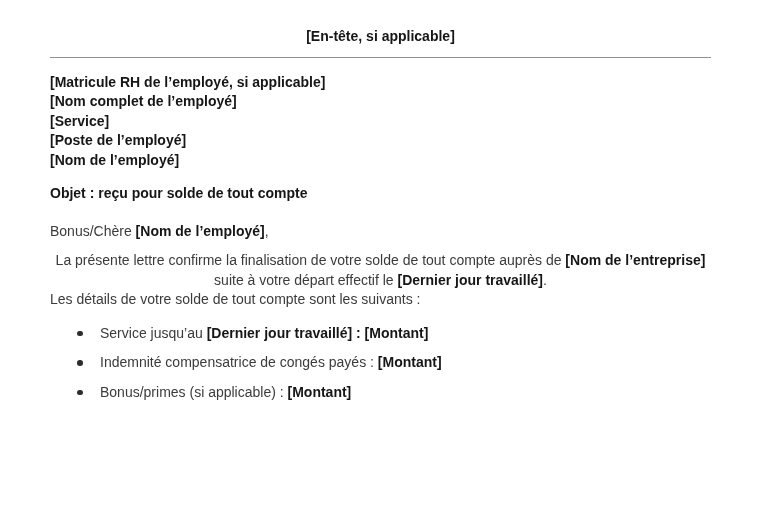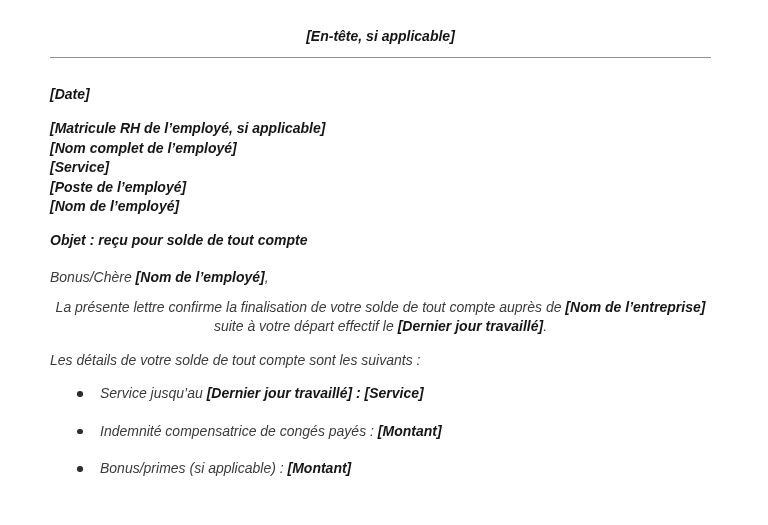--- a/index.html
+++ b/index.html
@@ -13,86 +13,84 @@
     font-family: "Liberation Sans", "DejaVu Sans", sans-serif;
     font-size: 14px;
     line-height: 19.5px;
     color: #3b3b3b;
     -webkit-font-smoothing: antialiased;
   }
   .page {
     width: 768px;
     height: 370px;
     padding: 27px 57px 0 50px;
-    font-style: italic;
   }
   .bd { font-weight: bold; color: #161616; }
   .letter-head {
     text-align: center;
     font-weight: bold;
     color: #161616;
   }
   .divider {
     border: none;
     border-top: 1px solid #909090;
     height: 0;
     margin-top: 10px;
   }
   .date-line { margin-top: 27px; }
   .employee-block { margin-top: 15px; }
   .subject-line { margin-top: 14px; }
   .salutation-line { margin-top: 18px; }
   .intro-paragraph { margin-top: 10px; text-align: center; }
-  .details-intro { margin-top: 14px; }
+  .details-intro { }
   ul.settlement-list {
     margin-top: 14px;
     padding-left: 27px;
     list-style: none;
   }
   ul.settlement-list li {
     position: relative;
     padding-left: 23px;
   }
-  ul.settlement-list li + li { margin-top: 18px; }
+  ul.settlement-list li + li { margin-top: 10px; }
   .bullet {
     position: absolute;
     left: 0;
     top: 7px;
     width: 5.5px;
     height: 5.5px;
     border-radius: 50%;
     background: #2d2d2d;
   }
 </style>
 </head>
 <body>
 
 <div class="page">
 
   <div class="letter-head">[En-tête, si applicable]</div>
 
   <hr class="divider">
 
-  <p class="date-line bd">[Date]</p>
 
   <div class="employee-block bd">
     <div>[Matricule RH de l’employé, si applicable]</div>
     <div>[Nom complet de l’employé]</div>
     <div>[Service]</div>
     <div>[Poste de l’employé]</div>
     <div>[Nom de l’employé]</div>
   </div>
 
   <p class="subject-line bd">Objet : reçu pour solde de tout compte</p>
 
   <p class="salutation-line"><span>Bonus/Chère </span><span class="bd">[Nom de l’employé]</span><span>,</span></p>
 
   <p class="intro-paragraph"><span>La présente lettre confirme la finalisation de votre solde de tout compte auprès de </span><span class="bd">[Nom de l’entreprise]</span><br><span>suite à votre départ effectif le </span><span class="bd">[Dernier jour travaillé]</span><span>.</span></p>
 
   <p class="details-intro">Les détails de votre solde de tout compte sont les suivants :</p>
 
   <ul class="settlement-list">
-    <li><span class="bullet"></span><span>Service jusqu’au </span><span class="bd">[Dernier jour travaillé] : [Service]</span></li>
+    <li><span class="bullet"></span><span>Service jusqu’au </span><span class="bd">[Dernier jour travaillé] : [Montant]</span></li>
     <li><span class="bullet"></span><span>Indemnité compensatrice de congés payés : </span><span class="bd">[Montant]</span></li>
     <li><span class="bullet"></span><span>Bonus/primes (si applicable) : </span><span class="bd">[Montant]</span></li>
   </ul>
 
 </div>
 
 </body></html>

